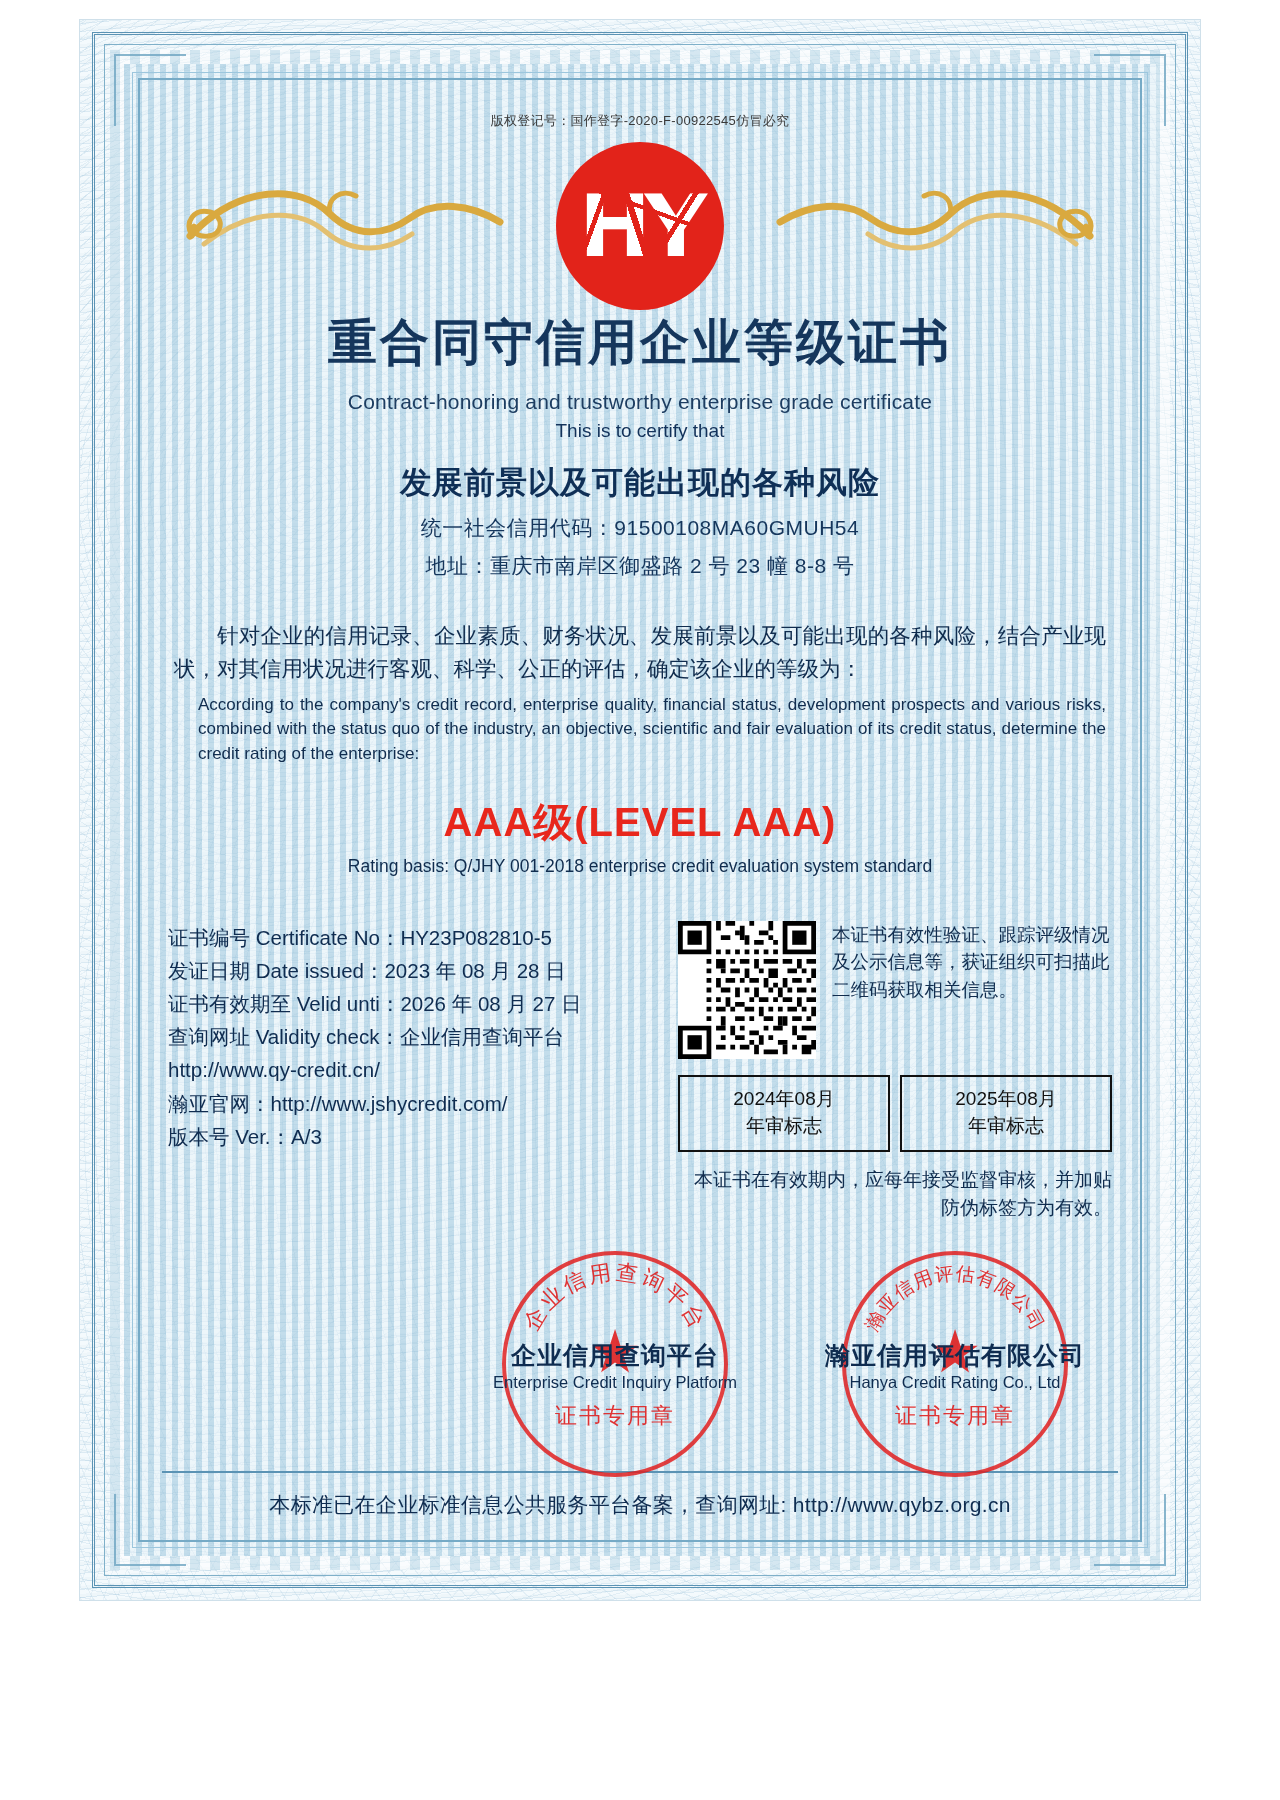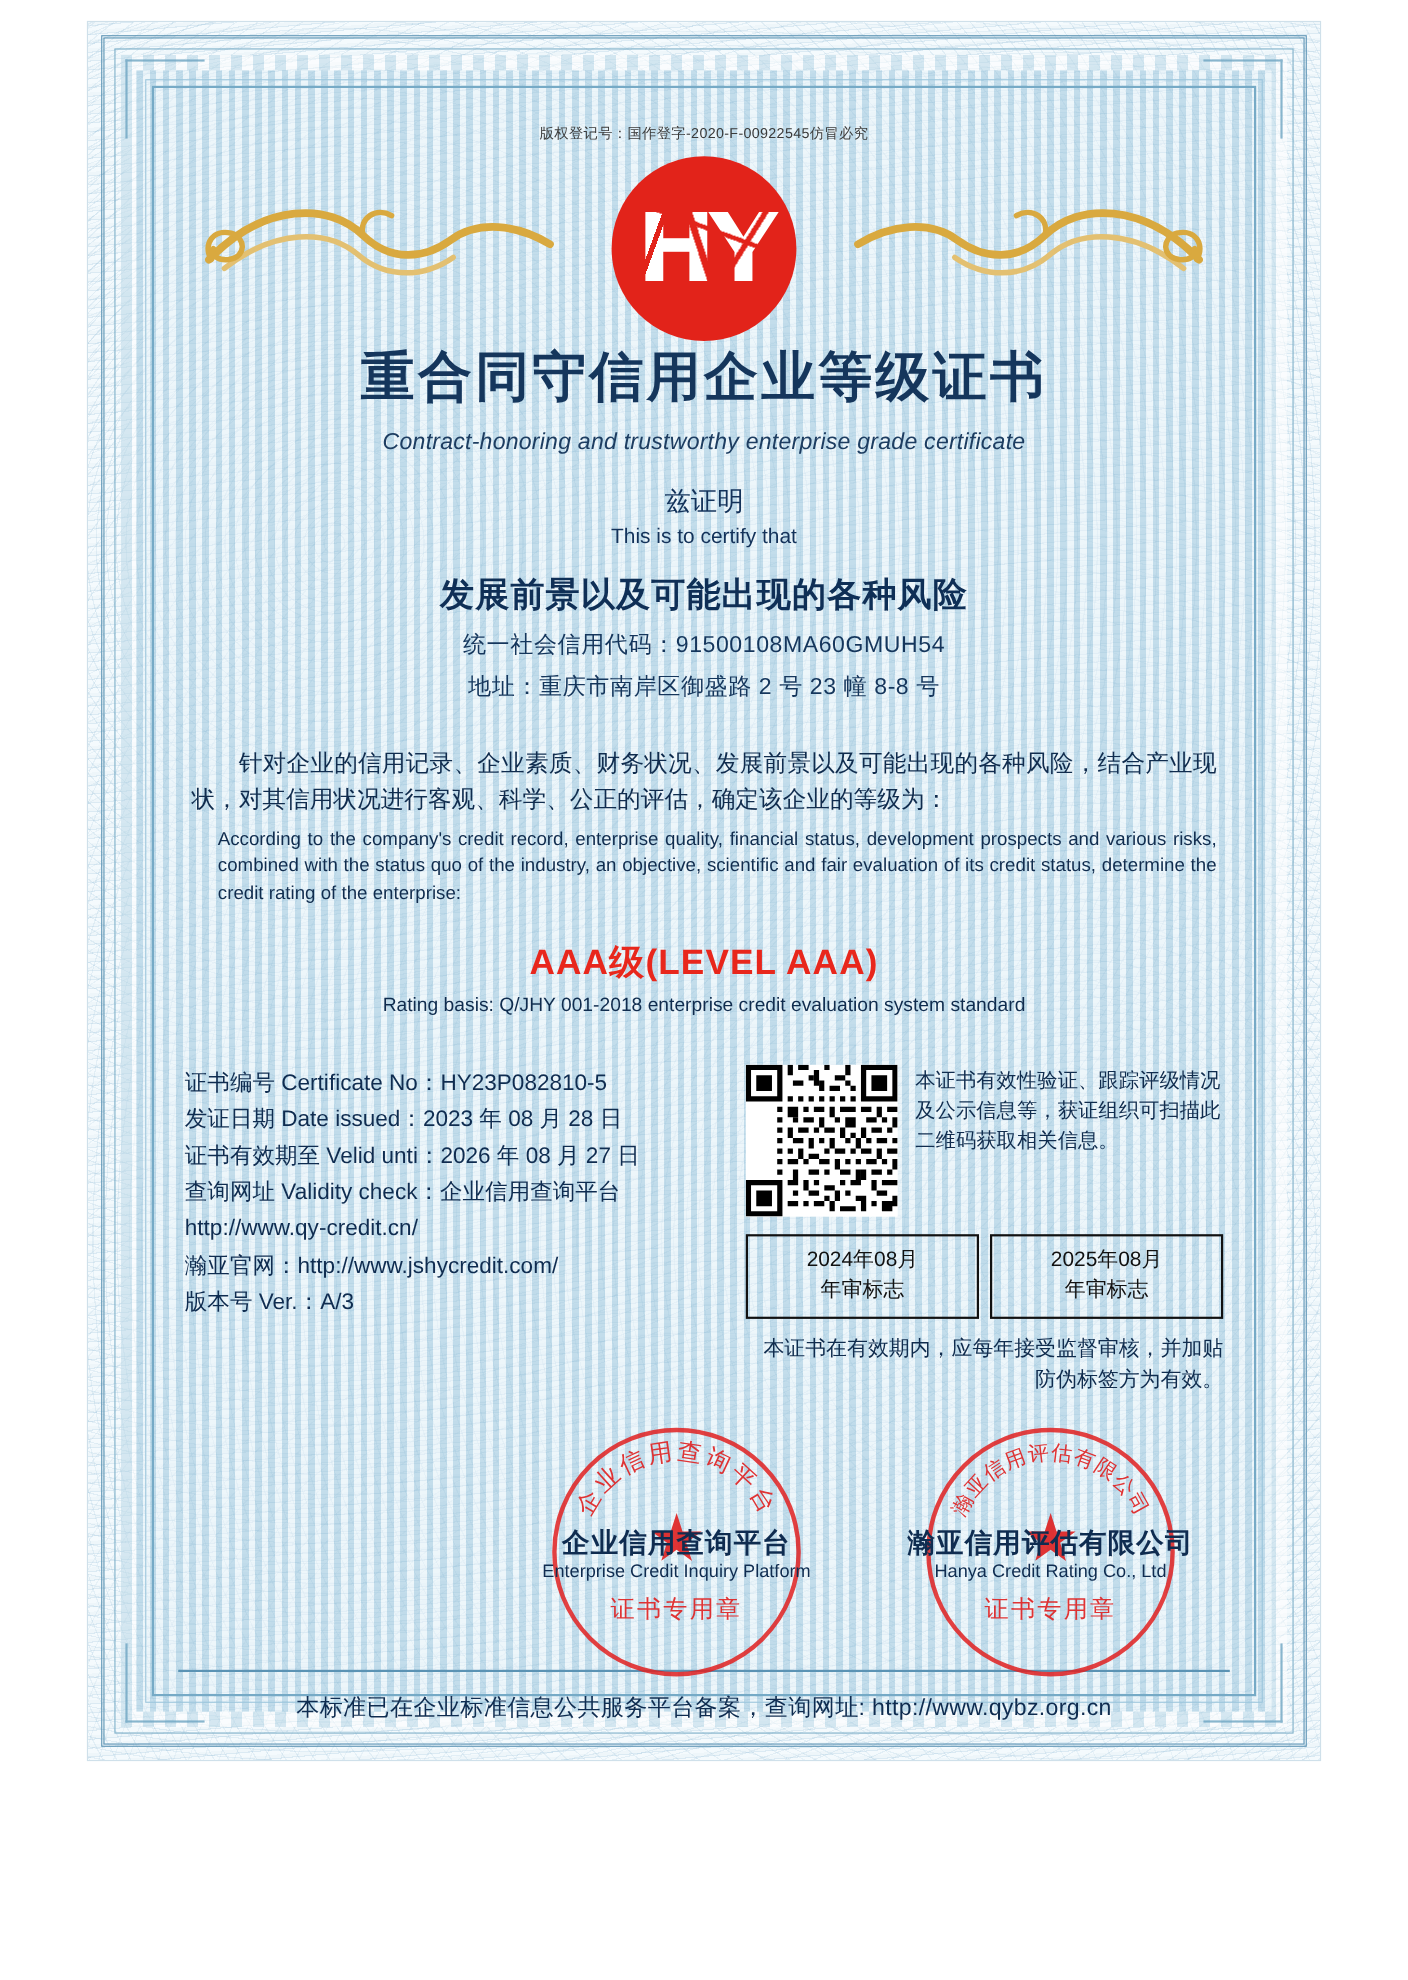--- a/index.html
+++ b/index.html
@@ -156,21 +156,20 @@
     letter-spacing: 3px;
     margin-top: 6px;
     font-family: "DejaVu Sans", "Liberation Sans", sans-serif;
   }
   .title-en {
     text-align: center;
     font-size: 21px;
     color: #1d3d61;
     margin-top: 14px;
     letter-spacing: .2px;
-    font-style: italic;
   }
   .certify-cn {
     text-align: center;
     font-size: 24px;
     color: #13325a;
     margin-top: 26px;
   }
   .certify-en {
     text-align: center;
     font-size: 19px;
@@ -209,21 +208,21 @@
     color: #102c4e;
     line-height: 1.45;
     margin-top: 6px;
     text-align: justify;
     margin-left: 24px;
   }
 
   
   .level {
     text-align: center;
-    font-size: 32px;
+    font-size: 40px;
     font-weight: bold;
     color: #e8271c;
     margin-top: 28px;
     letter-spacing: 1px;
   }
   .basis-cn, .basis-en {
     text-align: center;
     color: #102c4e;
   }
   .basis-cn { font-size: 17.5px; margin-top: 16px; }
@@ -403,21 +402,20 @@
         <path d="M150 40 C146 24, 162 14, 176 22" fill="none" stroke="#d9a93f" stroke-width="5" stroke-linecap="round"></path>
       </svg>
       <div class="logo-circle">
         <span class="hy">HY</span>
       </div>
     </div>
 
     <div class="title-cn">重合同守信用企业等级证书</div>
     <div class="title-en">Contract-honoring and trustworthy enterprise grade certificate</div>
 
-    <div class="certify-cn">兹证明</div>
     <div class="certify-en">This is to certify that</div>
 
     <div class="company">发展前景以及可能出现的各种风险</div>
     <div class="credit-code">统一社会信用代码：91500108MA60GMUH54</div>
     <div class="address">地址：重庆市南岸区御盛路 2 号 23 幢 8-8 号</div>
 
     <div class="para">
       <div class="cn">针对企业的信用记录、企业素质、财务状况、发展前景以及可能出现的各种风险，结合产业现状，对其信用状况进行客观、科学、公正的评估，确定该企业的等级为：</div>
       <div class="en">According to the company's credit record, enterprise quality, financial status, development prospects and various risks, combined with the status quo of the industry, an objective, scientific and fair evaluation of its credit status, determine the credit rating of the enterprise:</div>
     </div>

